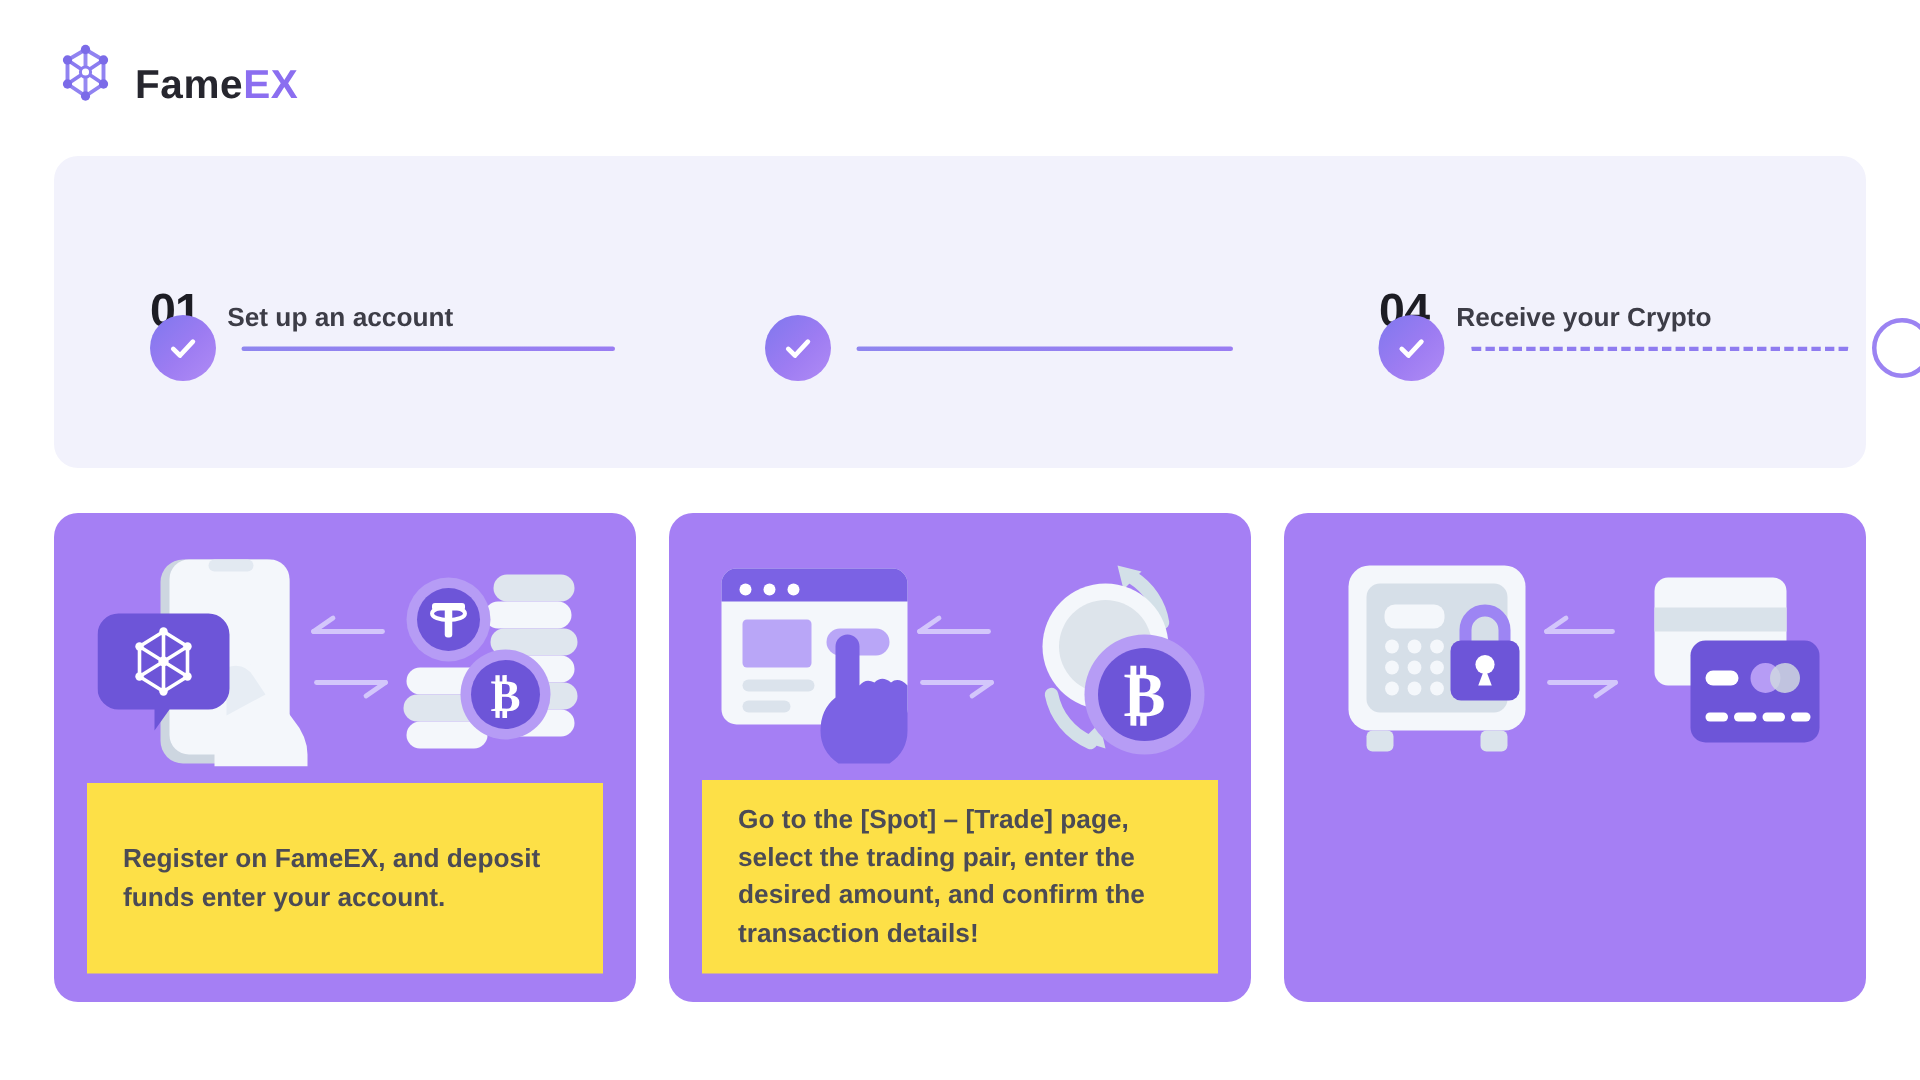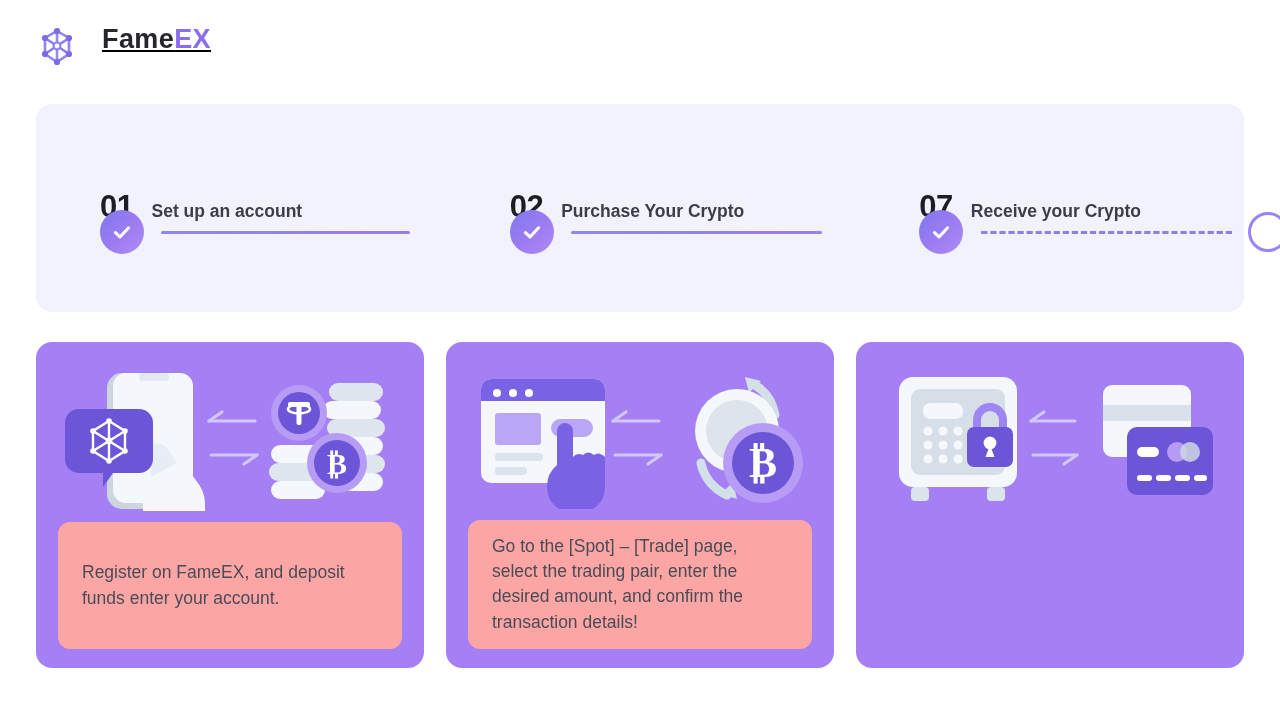--- a/index.html
+++ b/index.html
@@ -18,24 +18,23 @@
     height: 720px;
     background: #ffffff;
   }
 
   
   .brand {
     position: absolute;
     left: 36px;
     top: 26px;
     display: flex;
-    align-items: flex-start;
-    gap: 24px;
+    align-items: flex-end;
+    gap: 12px;
     height: 44px;
-    text-decoration: underline;
   }
   .brand-mark { width: 42px; height: 42px; display: block; }
   .brand-text {
     font-size: 27px;
     font-weight: bold;
     letter-spacing: 0.4px;
     line-height: 1;
     white-space: nowrap;
   }
   .brand-fame { color: #26262e; }
@@ -157,25 +156,26 @@
     align-items: center;
     justify-content: center;
   }
   .card-art svg { display: block; }
   .card-note {
     position: absolute;
     left: 22px;
     right: 22px;
     bottom: 19px;
     min-height: 127px;
-    background: #fca5a5;
-    border-radius: 12px;
+    background: #fde047;
+    border-radius: 0;
     display: flex;
     align-items: center;
     padding: 14px 24px;
+    font-weight: bold;
   }
   .card-note p {
     font-size: 17.5px;
     line-height: 1.45;
     color: #4b4b55;
   }
 </style>
 </head>
 <body>
 
@@ -216,37 +216,33 @@
           <span class="check-circle">
             <svg viewBox="0 0 24 24" aria-hidden="true">
                 <path d="M5.5 12.6 L10 17 L18.6 7.8" fill="none" stroke="#ffffff" stroke-width="3.1" stroke-linecap="round" stroke-linejoin="round"></path>
               </svg>
           </span>
           <span class="connector solid-1"></span>
         </div>
       </div>
 
       <div class="step">
-        <div class="step-head">
-          <span class="step-num">02</span>
-          <span class="step-title">Purchase Your Crypto</span>
-        </div>
         <div class="step-track">
           <span class="check-circle">
             <svg viewBox="0 0 24 24" aria-hidden="true">
                 <path d="M5.5 12.6 L10 17 L18.6 7.8" fill="none" stroke="#ffffff" stroke-width="3.1" stroke-linecap="round" stroke-linejoin="round"></path>
               </svg>
           </span>
           <span class="connector solid-2"></span>
         </div>
       </div>
 
       <div class="step">
         <div class="step-head">
-          <span class="step-num">07</span>
+          <span class="step-num">04</span>
           <span class="step-title">Receive your Crypto</span>
         </div>
         <div class="step-track">
           <span class="check-circle">
             <svg viewBox="0 0 24 24" aria-hidden="true">
                 <path d="M5.5 12.6 L10 17 L18.6 7.8" fill="none" stroke="#ffffff" stroke-width="3.1" stroke-linecap="round" stroke-linejoin="round"></path>
               </svg>
           </span>
           <span class="connector dashed"></span>
           <span class="end-circle"></span>

